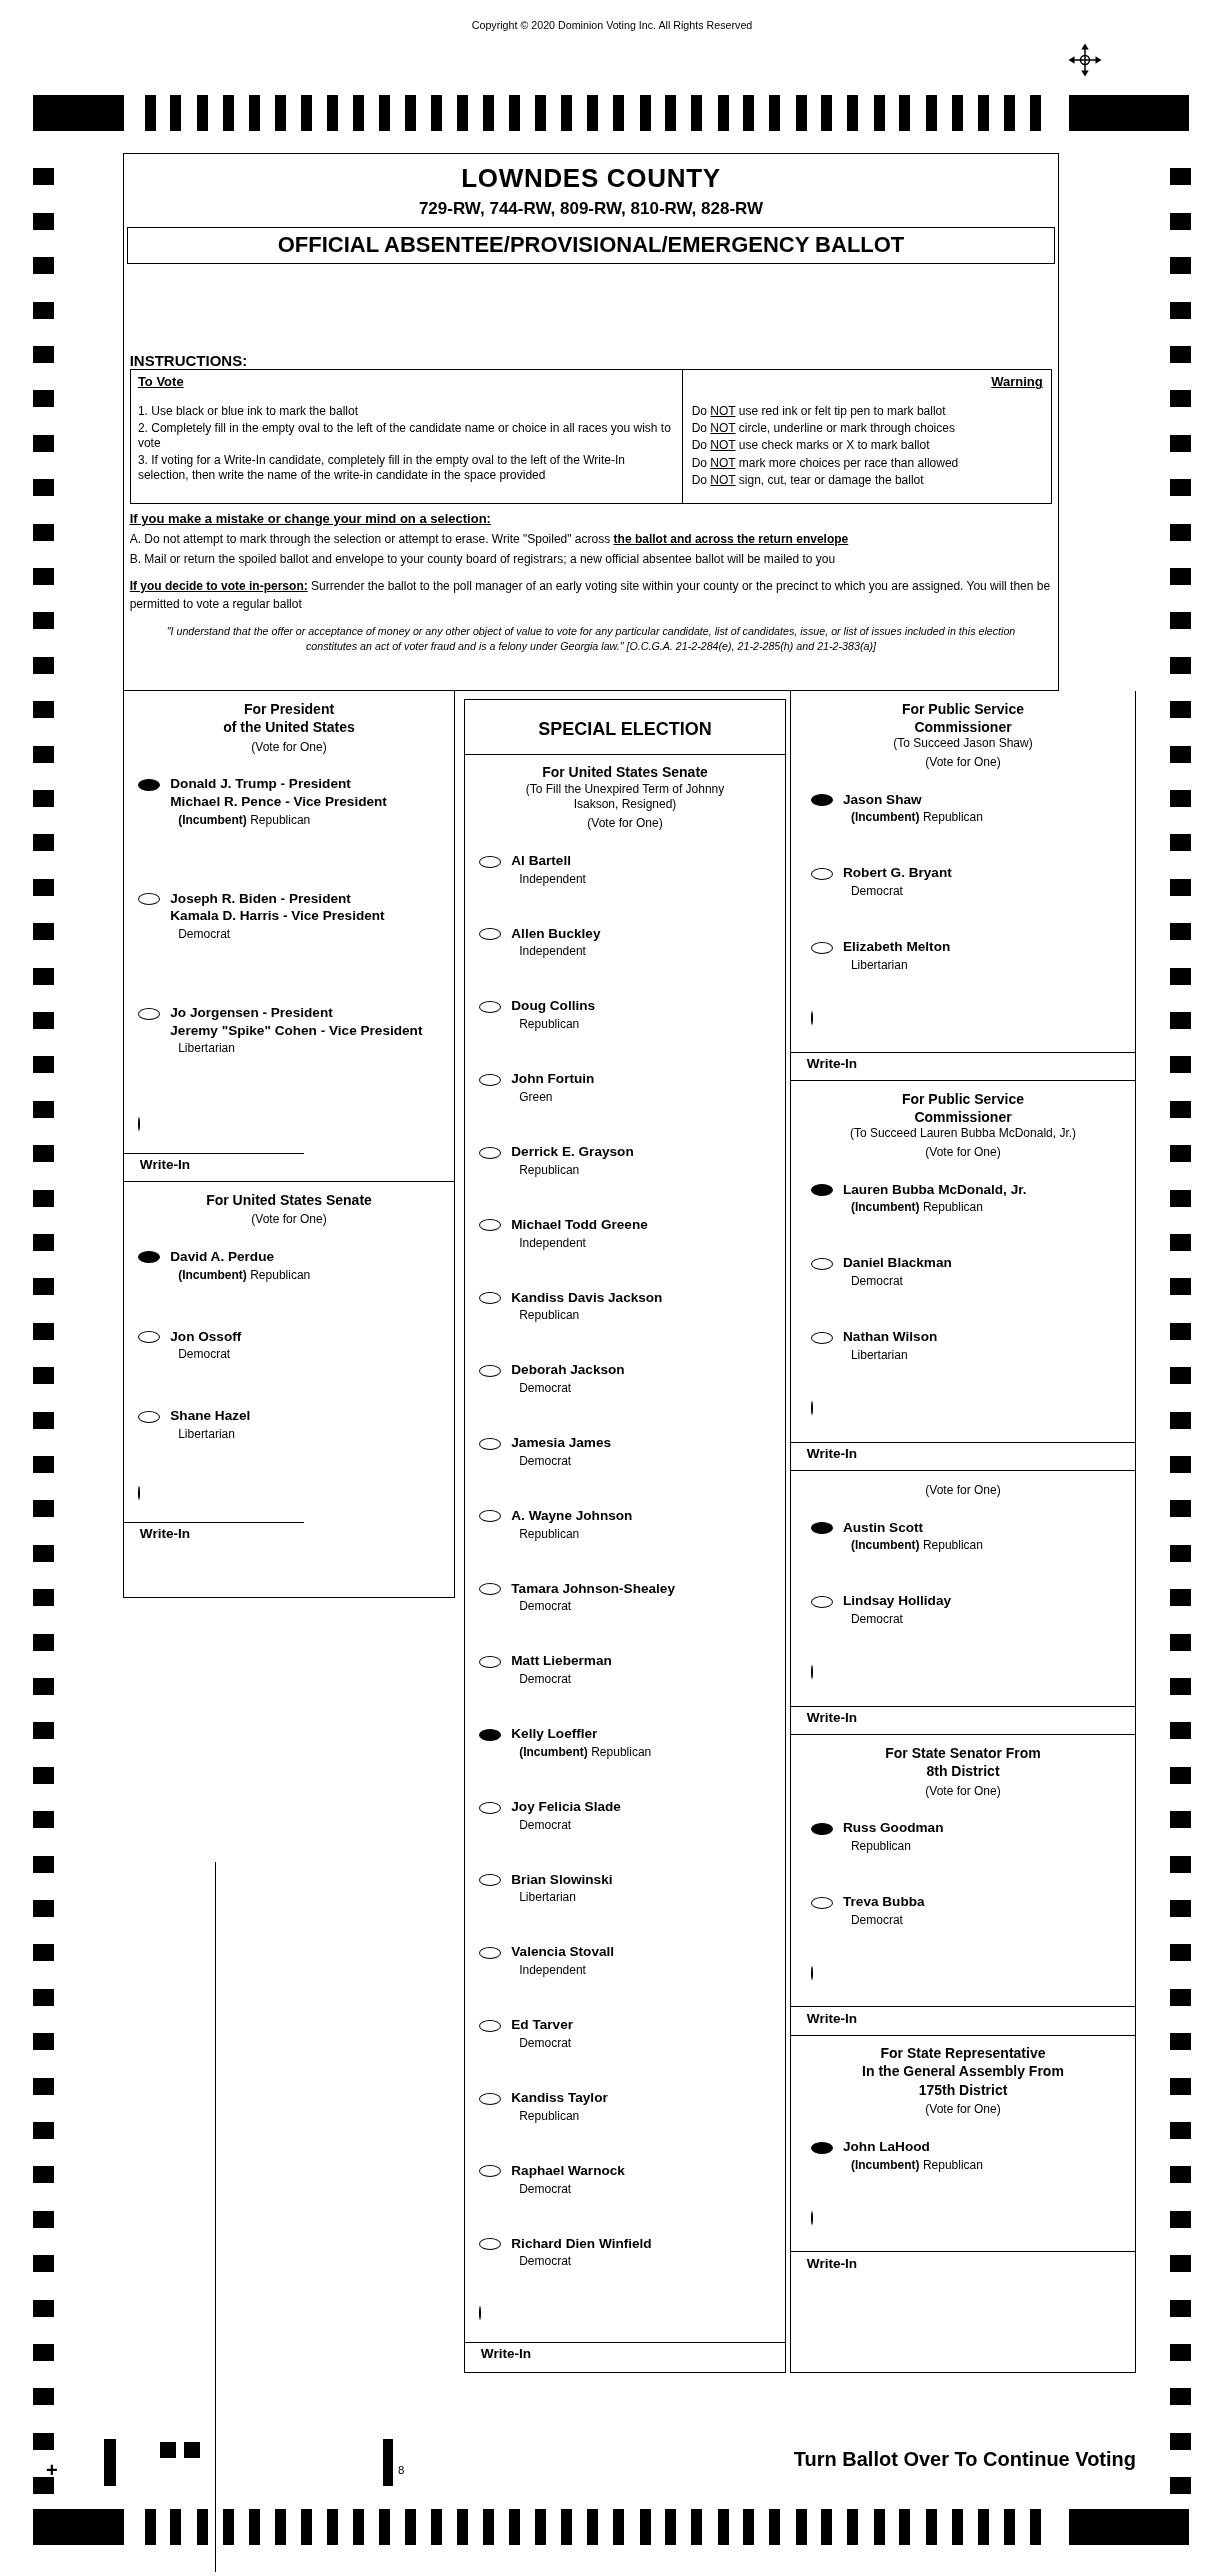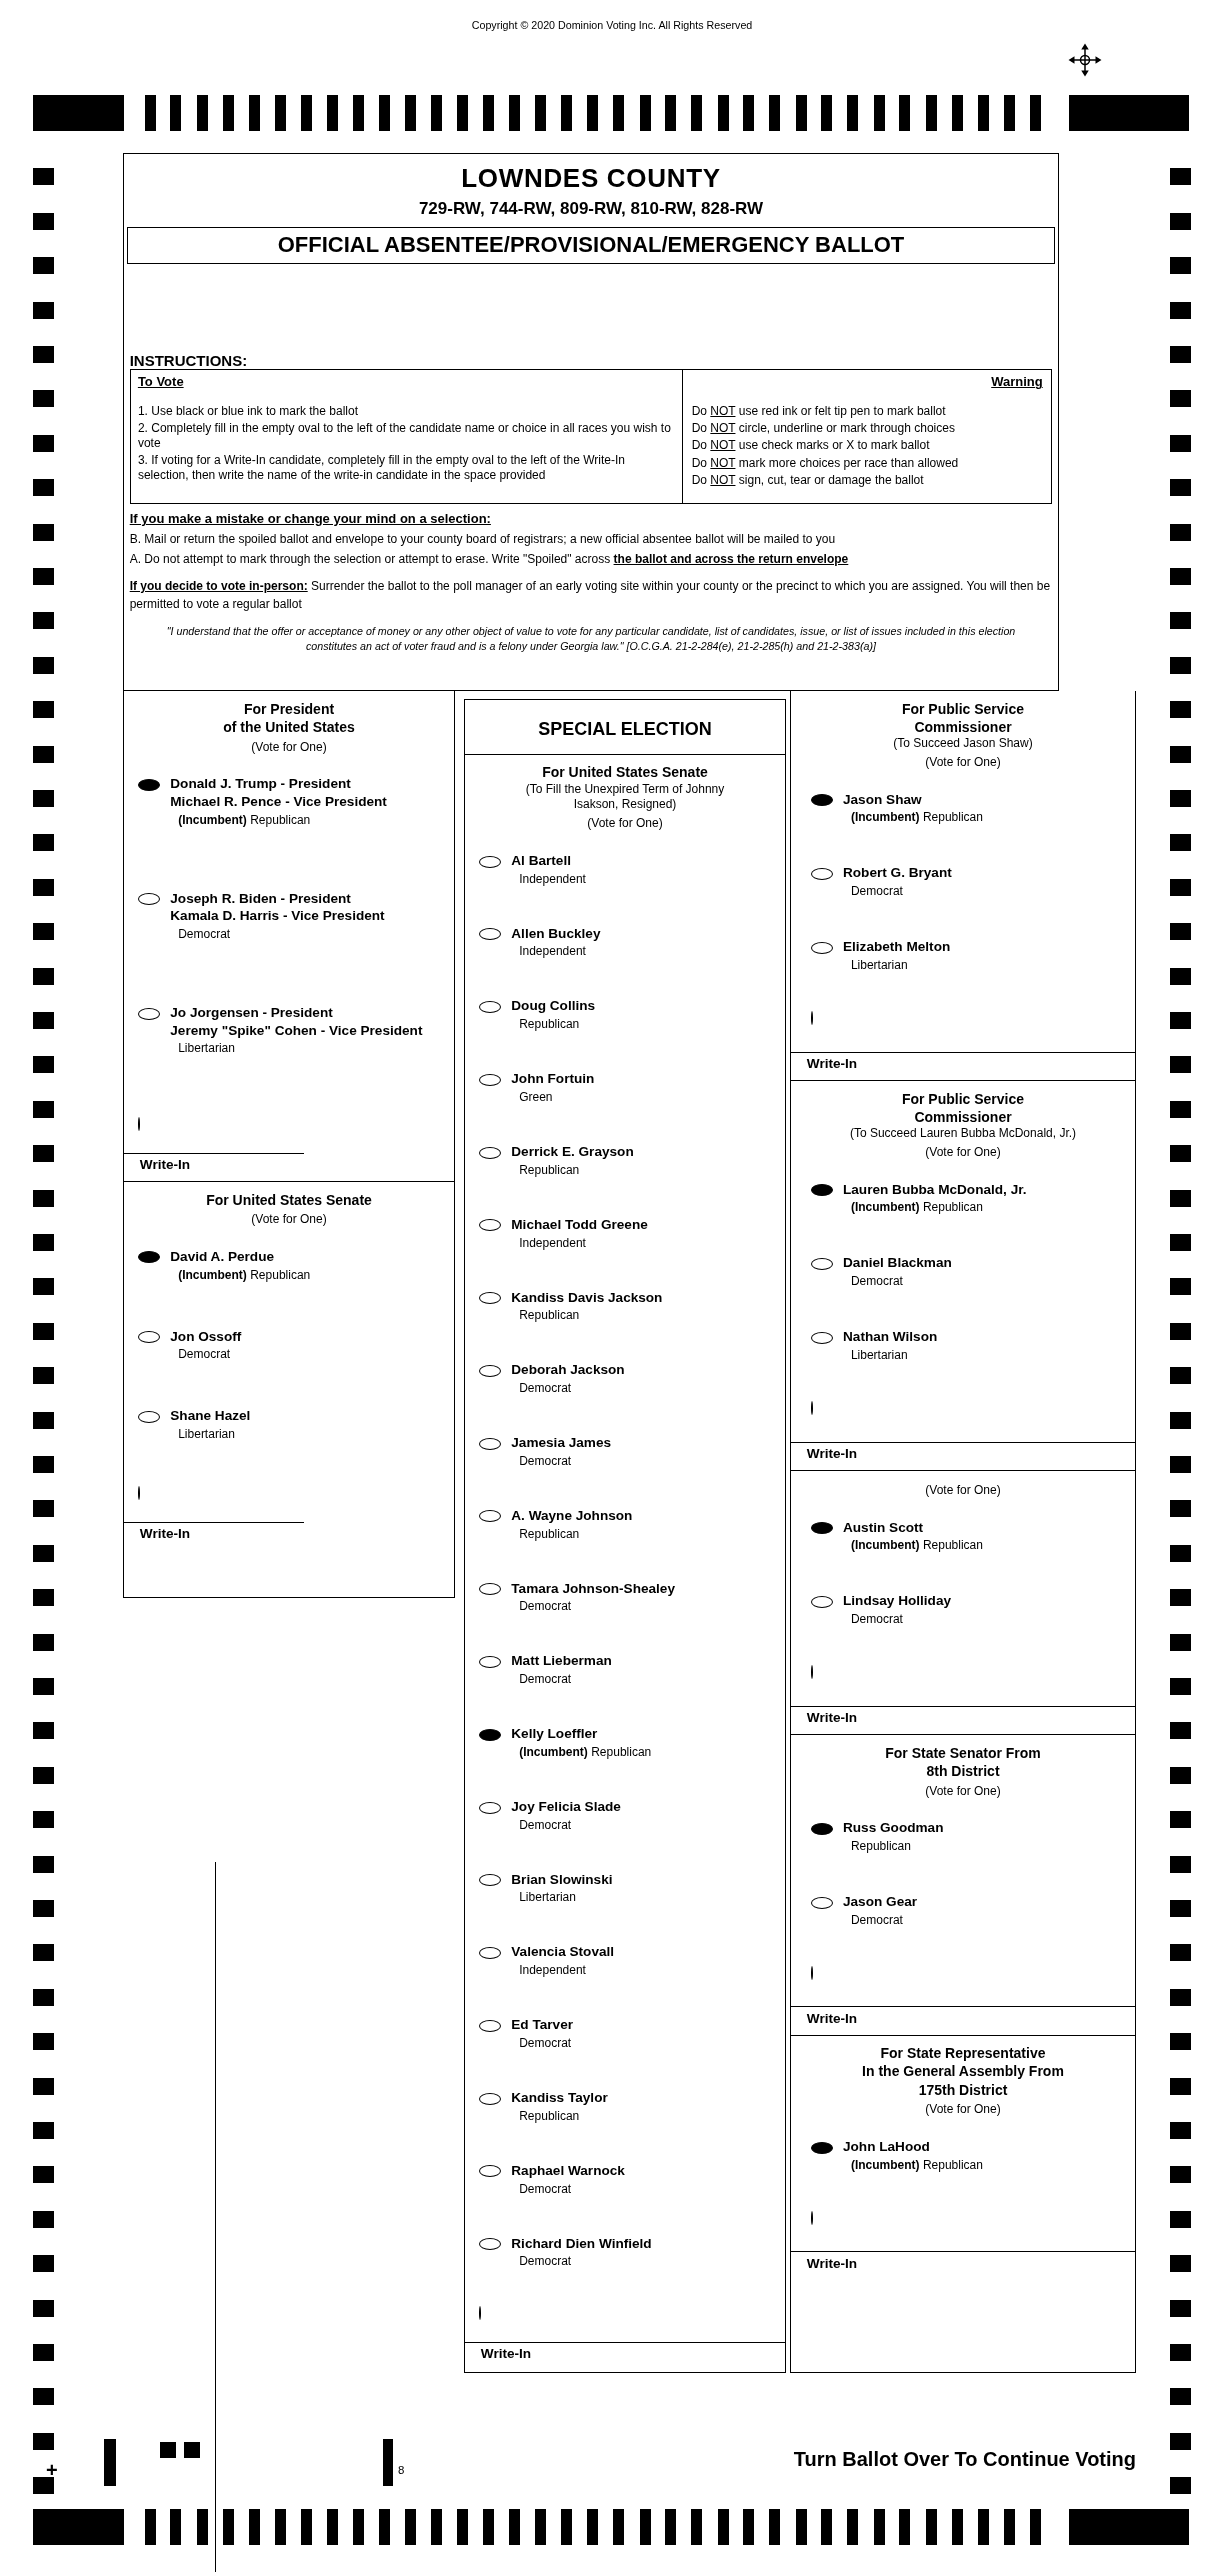--- a/index.html
+++ b/index.html
@@ -290,22 +290,22 @@
             <div class="instr-item"><span>Do </span><span class="seg-u">NOT</span><span> circle, underline or mark through choices</span></div>
             <div class="instr-item"><span>Do </span><span class="seg-u">NOT</span><span> use check marks or X to mark ballot</span></div>
             <div class="instr-item"><span>Do </span><span class="seg-u">NOT</span><span> mark more choices per race than allowed</span></div>
             <div class="instr-item"><span>Do </span><span class="seg-u">NOT</span><span> sign, cut, tear or damage the ballot</span></div>
           </div>
       </div>
     </div>
     <div class="notes">
       <div class="note-heading">If you make a mistake or change your mind on a selection:</div>
       <div id="mistake-items">
+          <div class="instr-item"><span>A. Do not attempt to mark through the selection or attempt to erase.  Write "Spoiled" across </span><span class="seg-b seg-u">the ballot and across the return envelope</span></div>
           <div class="instr-item"><span>B. Mail or return the spoiled ballot and envelope to your county board of registrars; a new official absentee ballot will be mailed to you</span></div>
-          <div class="instr-item"><span>A. Do not attempt to mark through the selection or attempt to erase.  Write "Spoiled" across </span><span class="seg-b seg-u">the ballot and across the return envelope</span></div>
         </div>
       <p class="inperson"><span class="note-heading-inline">If you decide to vote in-person:</span><span>  Surrender the ballot to the poll manager of an early voting site within your county or the precinct to which you are assigned.  You will then be permitted to vote a regular ballot</span></p>
       <div class="legal">"I understand that the offer or acceptance of money or any other object of value to vote for any particular candidate, list of candidates, issue, or list of issues included in this election constitutes an act of voter fraud and is a felony under Georgia law." [O.C.G.A. 21-2-284(e), 21-2-285(h) and 21-2-383(a)]</div>
     </div>
   </div>
 
   <div id="col1" class="colbox c0box">
       <section class="race c0 race-0">
         <div class="race-header">
           <div class="race-title">
@@ -633,21 +633,21 @@
         <div class="candidate">
           <span class="oval filled"></span>
           <div class="cand-text">
             <div class="cand-name">Russ Goodman</div>
             <div class="cand-party">Republican</div>
           </div>
         </div>
         <div class="candidate">
           <span class="oval"></span>
           <div class="cand-text">
-            <div class="cand-name">Jason Gear</div>
+            <div class="cand-name">Treva Bubba</div>
             <div class="cand-party">Democrat</div>
           </div>
         </div>
         <div class="lone-oval"><span class="oval"></span></div>
         <div class="wi-rule"></div>
         <div class="wi-label">Write-In</div>
       </section>
       <section class="race c2 race-4">
         <div class="race-header">
           <div class="race-title">

